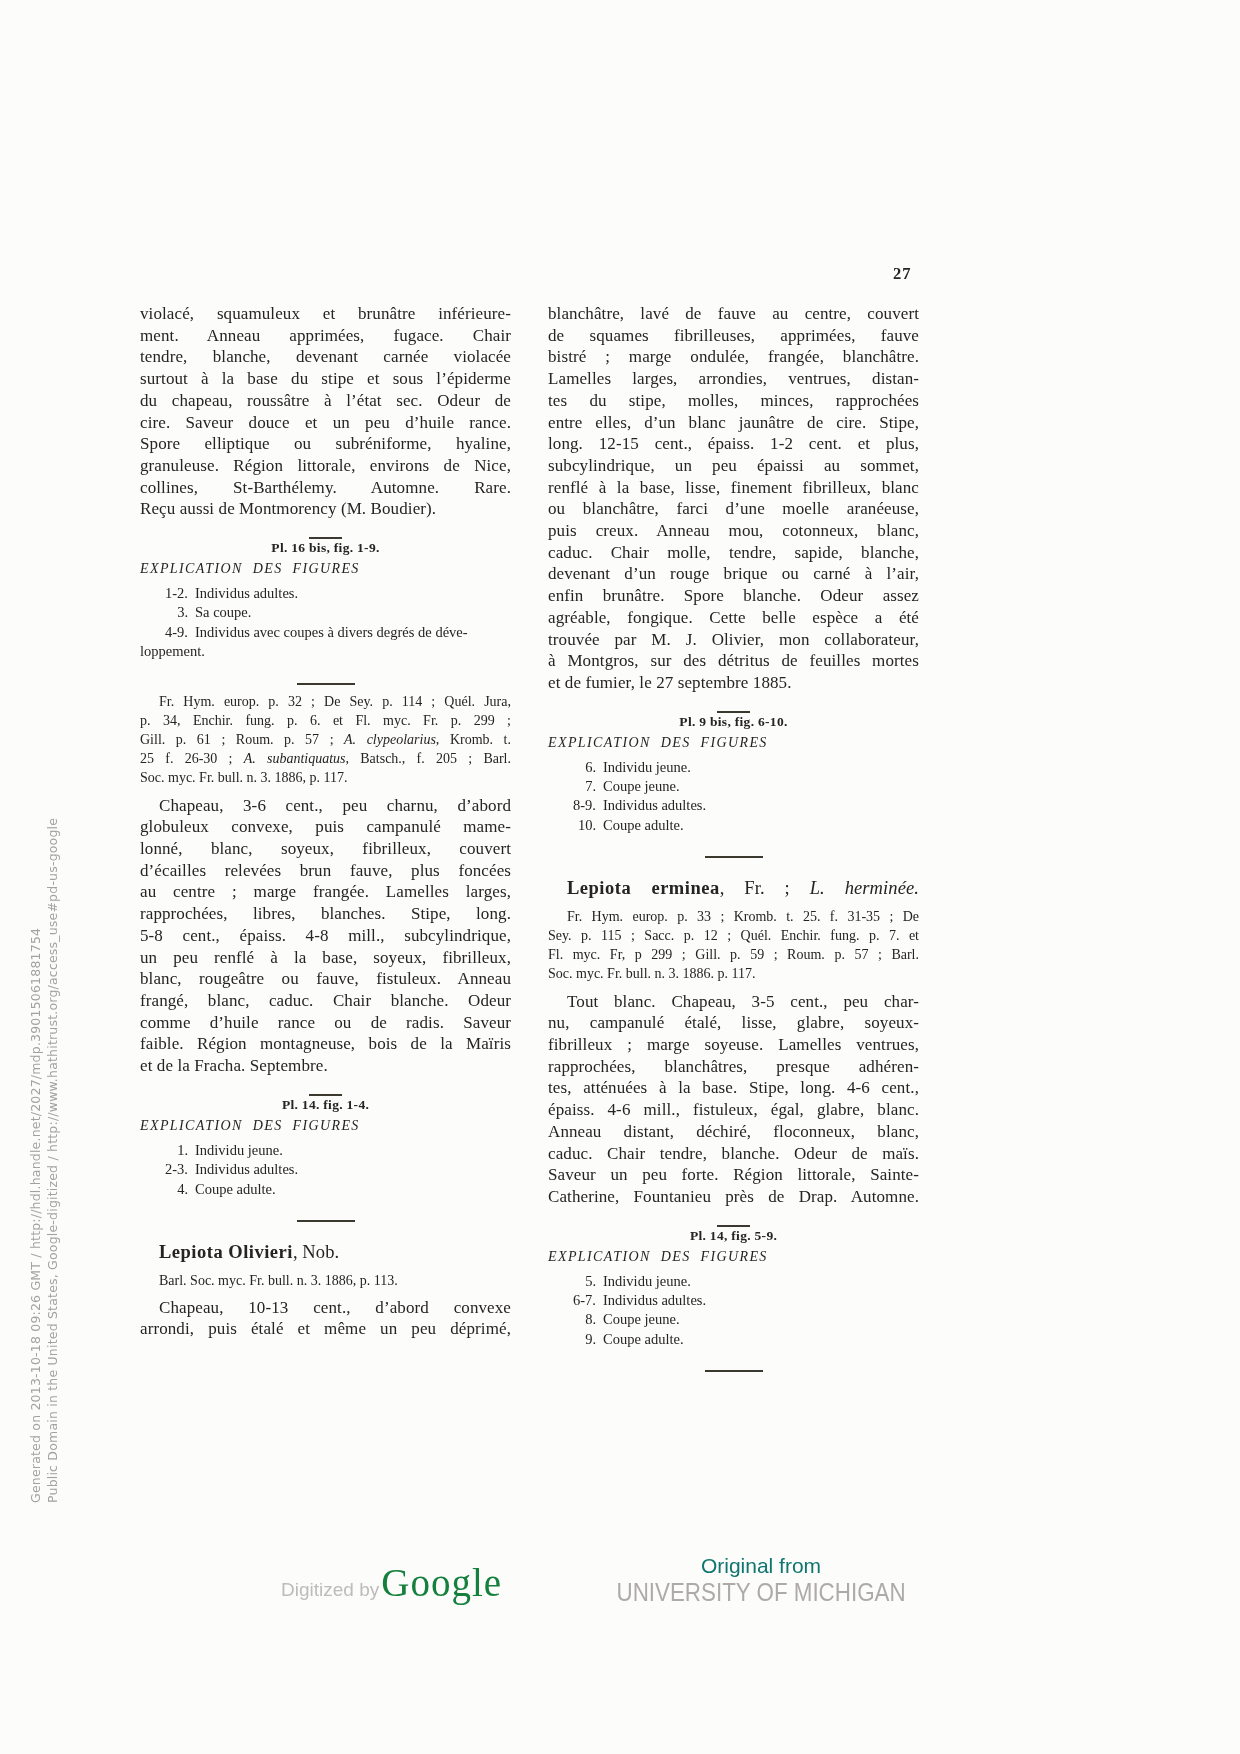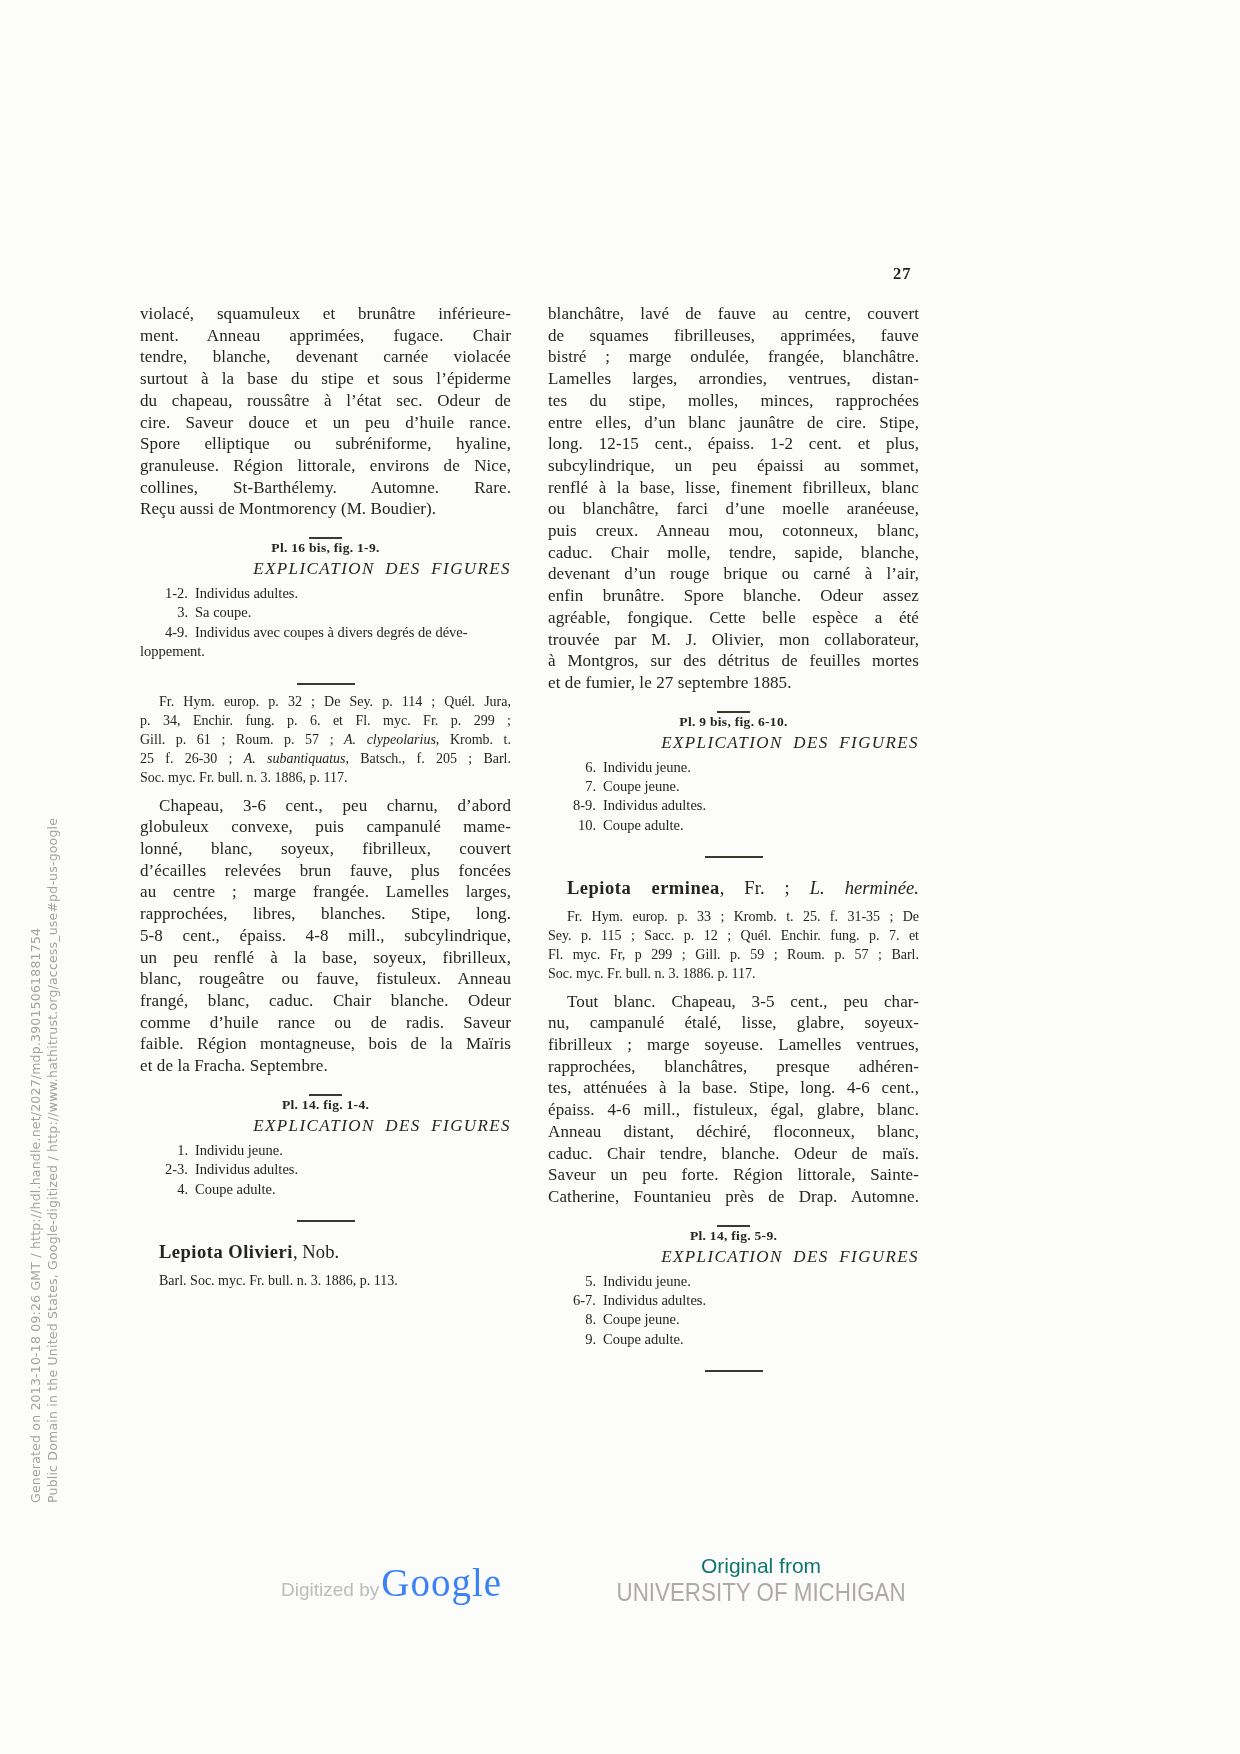--- a/index.html
+++ b/index.html
@@ -23,42 +23,42 @@
   .head .tline{font-size:18.5px;line-height:22.5px;}
   .head b{letter-spacing:0.5px;}
 
   .cit{margin-top:7px;}
   .cit .tline{font-size:14px;line-height:19.2px;letter-spacing:0;}
 
   .dash-sep{width:33px;border-top:2.5px solid #3a382f;margin:17px auto 0;height:0;}
   .rule-sep{width:58px;border-top:2.5px solid #3a382f;margin:21px auto 0;height:0;}
 
   .plate{margin-top:0;text-align:center;font-weight:bold;font-size:13.5px;line-height:17px;letter-spacing:0.3px;}
-  .expl{margin-top:4px;text-align:right;font-style:italic;font-size:17px;line-height:17px;letter-spacing:1.4px;word-spacing:5px;}
+  .expl{margin-top:4px;text-align:left;font-style:italic;font-size:14px;line-height:17px;letter-spacing:1.4px;word-spacing:5px;}
 
   .figlist{margin-top:7px;}
   .figrow{display:flex;font-size:14.5px;line-height:19.4px;}
   .fignum{width:48px;text-align:right;padding-right:7px;flex:none;}
   .figrow.flush .figtext{margin-left:0;}
 
   #page-number{position:absolute;left:893px;top:264px;font-size:16.5px;font-weight:bold;letter-spacing:1px;}
 
   
   #sidebar{
     position:absolute;left:27px;top:1503px;
     transform:rotate(-90deg);transform-origin:0 0;
     font-family:"DejaVu Sans", sans-serif;
     font-size:12.5px;color:#a2a2a2;letter-spacing:0.2px;
   }
   #sidebar .wline{white-space:nowrap;line-height:17px;}
 
   
   #footer-left{position:absolute;left:281px;top:1563px;display:flex;align-items:baseline;gap:2px;}
   #digitized-label{font-family:"Liberation Sans", sans-serif;font-size:19px;color:#bcbcbc;}
-  #google-logo{font-family:"Liberation Serif", serif;font-size:39px;color:#3b82f6;letter-spacing:1px;line-height:40px;}
+  #google-logo{font-family:"Liberation Serif", serif;font-size:39px;color:#15803d;letter-spacing:1px;line-height:40px;}
   #footer-right{position:absolute;left:575px;top:1555px;width:372px;text-align:center;font-family:"Liberation Sans", sans-serif;}
   #original-from{font-size:21px;color:#0f766e;line-height:22px;}
   #institution{display:inline-block;font-size:26px;line-height:28px;color:#adaaa8;white-space:nowrap;transform:scaleX(0.86);transform-origin:center;margin-top:1px;}
 </style>
 </head>
 <body>
 
 <div id="page-number">27</div>
 
 <div id="col-left" class="col">
@@ -133,20 +133,24 @@
         <span class="fignum">4.</span>
         <span class="figtext">Coupe adulte.</span>
       </div>
     </div>
     <div class="rule-sep"></div>
     <div class="head">
       <div class="tline ind"><b>Lepiota Olivieri</b><span>, Nob.</span></div>
     </div>
     <div class="cit">
       <div class="tline ind">Barl. Soc. myc. Fr. bull. n. 3. 1886, p. 113.</div>
+    </div>
+    <div class="para">
+      <div class="tline just ind">Chapeau, 10-13 cent., d’abord convexe</div>
+      <div class="tline just">arrondi, puis étalé et même un peu déprimé,</div>
     </div>
   </div>
 <div id="col-right" class="col">
     <div class="para">
       <div class="tline just">blanchâtre, lavé de fauve au centre, couvert</div>
       <div class="tline just">de squames fibrilleuses, apprimées, fauve</div>
       <div class="tline just">bistré ; marge ondulée, frangée, blanchâtre.</div>
       <div class="tline just">Lamelles larges, arrondies, ventrues, distan-</div>
       <div class="tline just">tes du stipe, molles, minces, rapprochées</div>
       <div class="tline just">entre elles, d’un blanc jaunâtre de cire. Stipe,</div>

